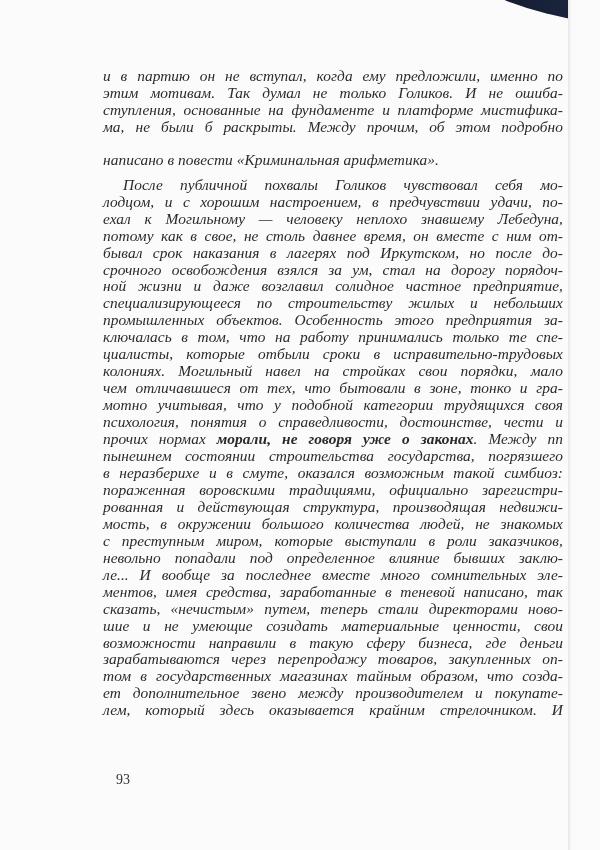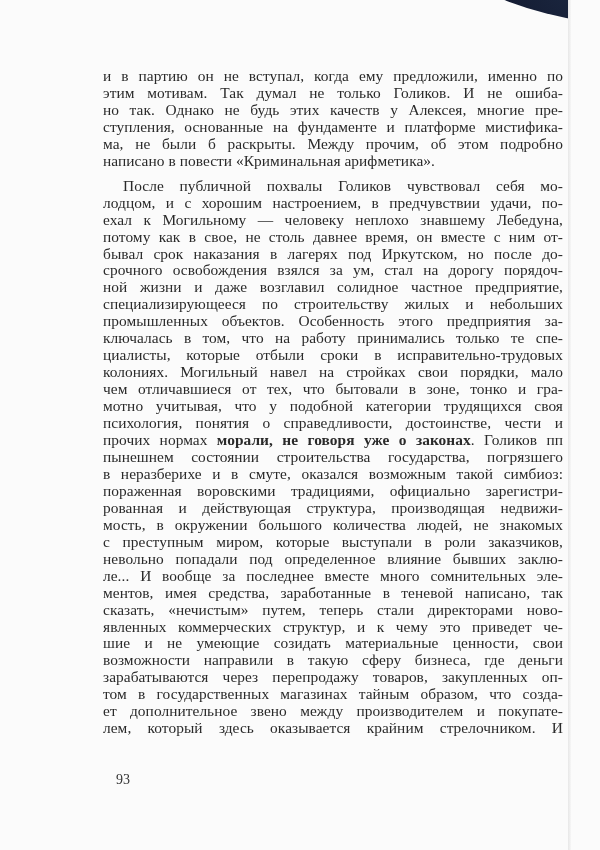--- a/index.html
+++ b/index.html
@@ -46,23 +46,25 @@
       top: 68px;
       width: 460px;
     }
     .line {
       font-size: 15.4px;
       line-height: 16.95px;
       white-space: nowrap;
       text-align: justify;
       text-align-last: justify;
       letter-spacing: 0.05px;
+      font-style: italic;
     }
     .line.last {
       text-align-last: left;
+      margin-top: 16px;
     }
     .line.indent {
       padding-left: 20px;
     }
     .para-gap {
       height: 8px;
     }
     .bold-run {
       font-weight: bold;
     }
@@ -78,21 +80,20 @@
 <body>
 
 <div class="corner-shadow"></div>
 <div class="corner-mask"></div>
 <div class="page-edge"></div>
 
 <div class="page">
   <div>
     <div class="line">и в партию он не вступал, когда ему предложили, именно по</div>
     <div class="line">этим мотивам. Так думал не только Голиков. И не ошиба-</div>
-    <div class="line">но так. Однако не будь этих качеств у Алексея, многие пре-</div>
     <div class="line">ступления, основанные на фундаменте и платформе мистифика-</div>
     <div class="line">ма, не были б раскрыты. Между прочим, об этом подробно</div>
     <div class="line last">написано в повести «Криминальная арифметика».</div>
   </div>
   <div class="para-gap"></div>
   <div>
     <div class="line indent">После публичной похвалы Голиков чувствовал себя мо-</div>
     <div class="line">лодцом, и с хорошим настроением, в предчувствии удачи, по-</div>
     <div class="line">ехал к Могильному — человеку неплохо знавшему Лебедуна,</div>
     <div class="line">потому как в свое, не столь давнее время, он вместе с ним от-</div>
@@ -100,32 +101,31 @@
     <div class="line">срочного освобождения взялся за ум, стал на дорогу порядоч-</div>
     <div class="line">ной жизни и даже возглавил солидное частное предприятие,</div>
     <div class="line">специализирующееся по строительству жилых и небольших</div>
     <div class="line">промышленных объектов. Особенность этого предприятия за-</div>
     <div class="line">ключалась в том, что на работу принимались только те спе-</div>
     <div class="line">циалисты, которые отбыли сроки в исправительно-трудовых</div>
     <div class="line">колониях. Могильный навел на стройках свои порядки, мало</div>
     <div class="line">чем отличавшиеся от тех, что бытовали в зоне, тонко и гра-</div>
     <div class="line">мотно учитывая, что у подобной категории трудящихся своя</div>
     <div class="line">психология, понятия о справедливости, достоинстве, чести и</div>
-    <div class="line"><span>прочих нормах </span><span class="bold-run">морали, не говоря уже о законах</span><span>. Голиков пп</span></div>
+    <div class="line"><span>прочих нормах </span><span class="bold-run">морали, не говоря уже о законах</span><span>. Между пп</span></div>
     <div class="line">пынешнем состоянии строительства государства, погрязшего</div>
     <div class="line">в неразберихе и в смуте, оказался возможным такой симбиоз:</div>
     <div class="line">пораженная воровскими традициями, официально зарегистри-</div>
     <div class="line">рованная и действующая структура, производящая недвижи-</div>
     <div class="line">мость, в окружении большого количества людей, не знакомых</div>
     <div class="line">с преступным миром, которые выступали в роли заказчиков,</div>
     <div class="line">невольно попадали под определенное влияние бывших заклю-</div>
     <div class="line">ле... И вообще за последнее вместе много сомнительных эле-</div>
     <div class="line">ментов, имея средства, заработанные в теневой написано, так</div>
     <div class="line">сказать, «нечистым» путем, теперь стали директорами ново-</div>
-    <div class="line">явленных коммерческих структур, и к чему это приведет че-</div>
     <div class="line">шие и не умеющие созидать материальные ценности, свои</div>
     <div class="line">возможности направили в такую сферу бизнеса, где деньги</div>
     <div class="line">зарабатываются через перепродажу товаров, закупленных оп-</div>
     <div class="line">том в государственных магазинах тайным образом, что созда-</div>
     <div class="line">ет дополнительное звено между производителем и покупате-</div>
     <div class="line">лем, который здесь оказывается крайним стрелочником. И</div>
   </div>
 </div>
 
 <div class="page-number">93</div>

